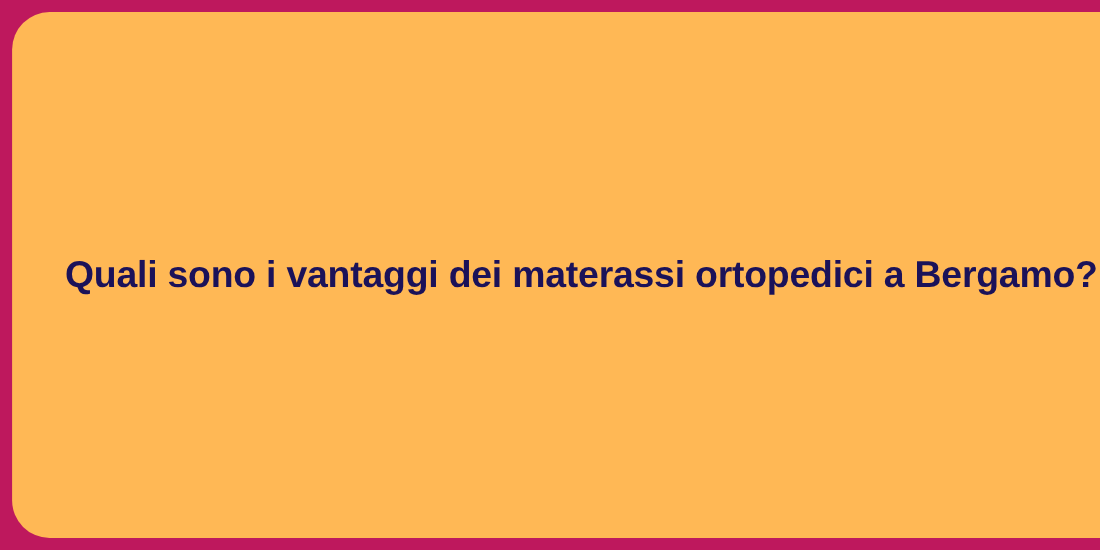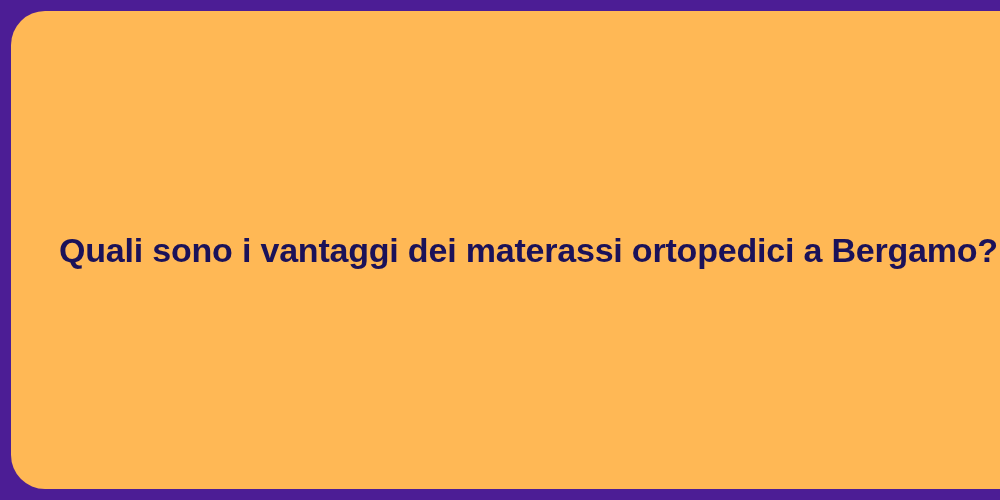--- a/index.html
+++ b/index.html
@@ -11,21 +11,21 @@
     width: 1000px;
     height: 500px;
     overflow: hidden;
     font-family: "Liberation Sans", sans-serif;
   }
 
   .card-frame {
     box-sizing: border-box;
     width: 1000px;
     height: 500px;
-    background: #4c1d95;
+    background: #be185d;
     padding: 11px;
     display: flex;
   }
 
   .card-panel {
     box-sizing: border-box;
     flex: 1 1 auto;
     background: #ffb855;
     border-radius: 34px;
     display: flex;

